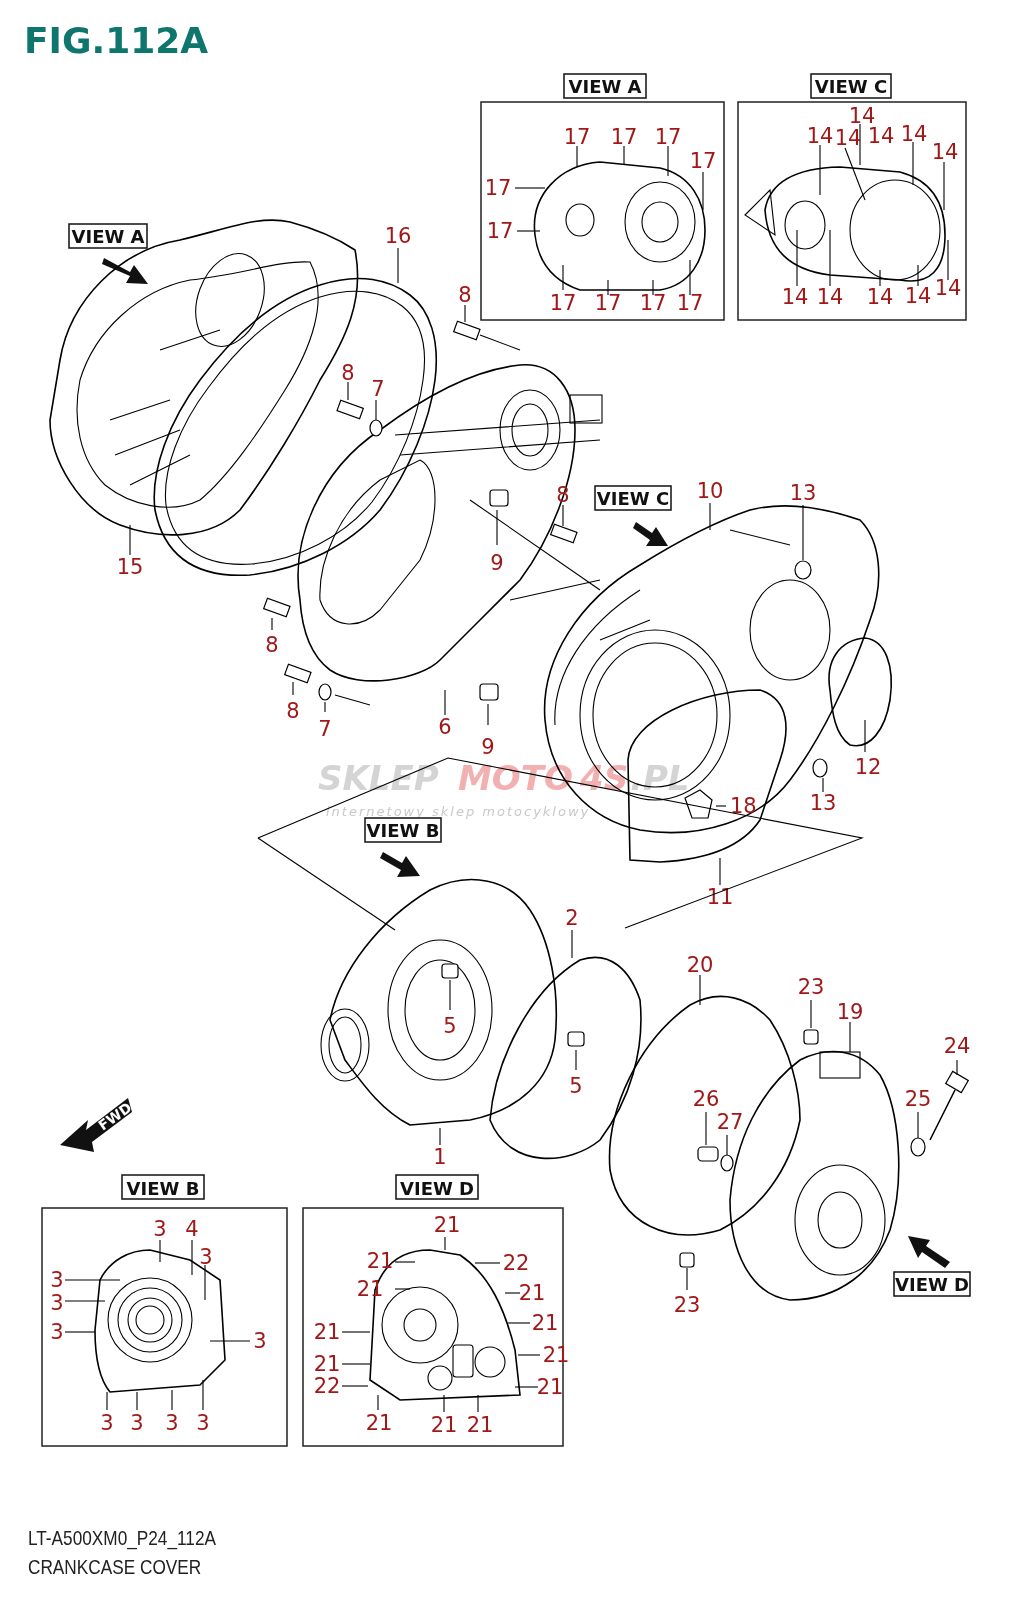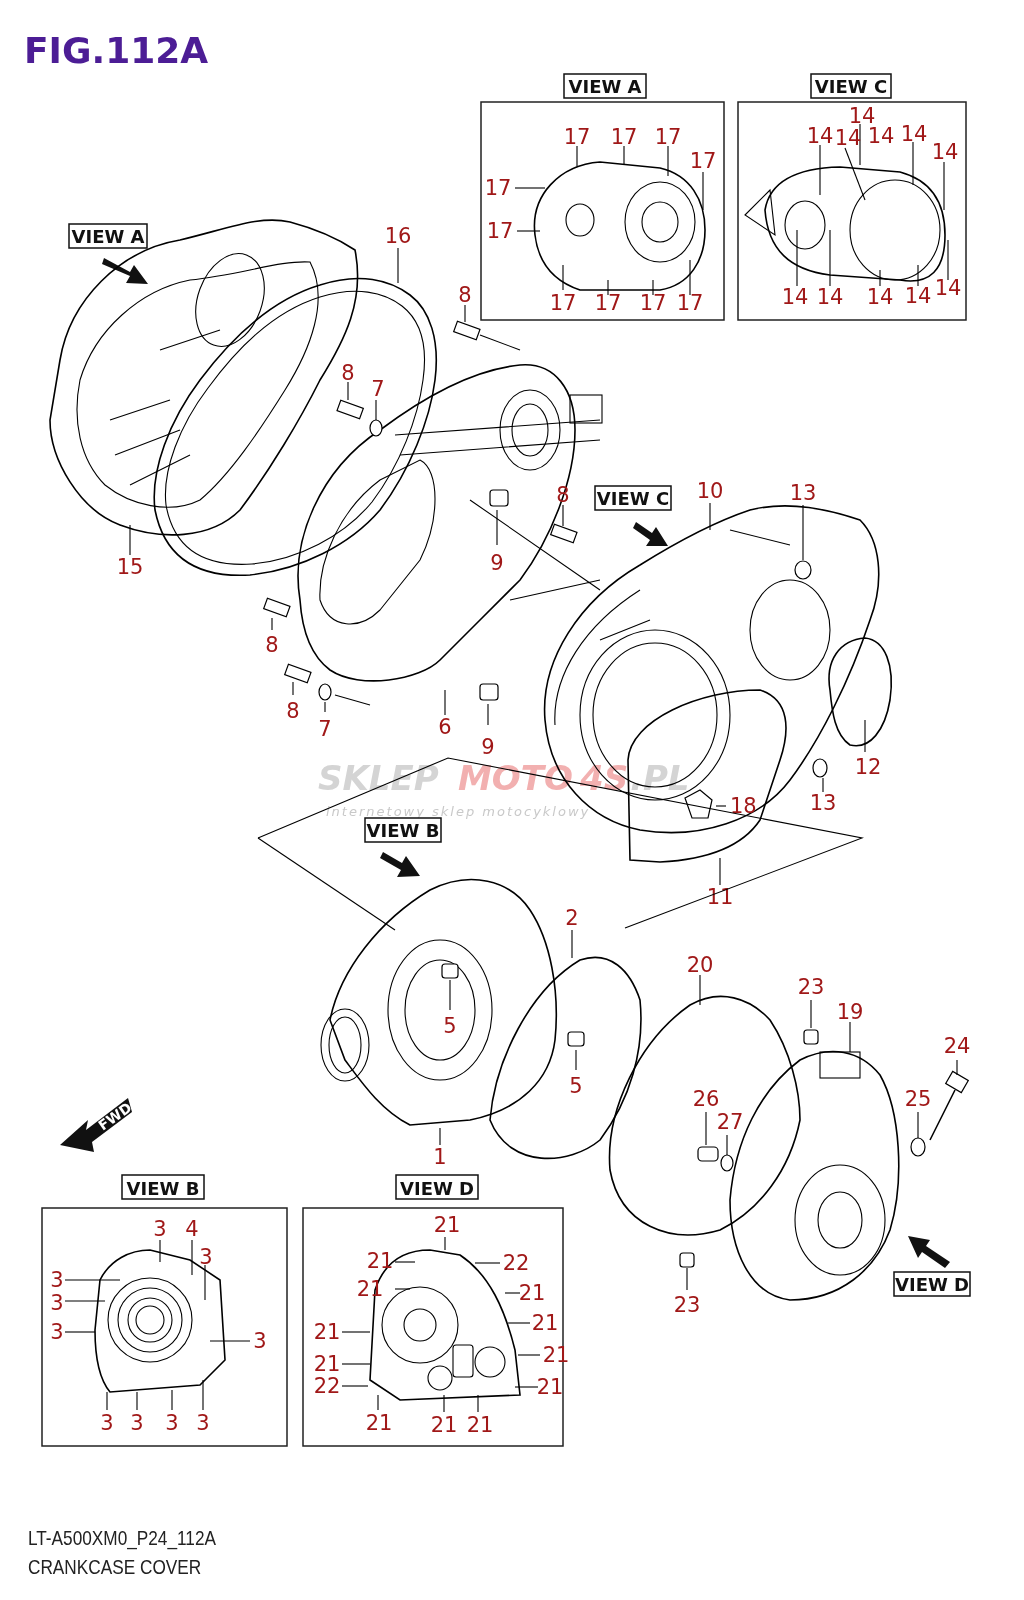--- a/index.html
+++ b/index.html
@@ -1,17 +1,17 @@
 <!DOCTYPE html>
 <html><head>
 <meta charset="utf-8">
 <style>
   html,body{margin:0;padding:0;background:#fff;}
   body{width:1024px;height:1600px;position:relative;overflow:hidden;font-family:"DejaVu Sans",sans-serif;}
-  #fig-title{position:absolute;left:24px;top:30px;font-family:"DejaVu Sans",sans-serif;font-weight:bold;font-size:36px;color:#4c1d95;letter-spacing:0px;}
+  #fig-title{position:absolute;left:24px;top:20px;font-family:"DejaVu Sans",sans-serif;font-weight:bold;font-size:36px;color:#0f766e;letter-spacing:0px;}
   #code-label{position:absolute;left:28px;top:1526px;font-family:"Liberation Sans",sans-serif;font-size:21px;color:#222;transform:scaleX(0.82);transform-origin:left;}
   #desc-label{position:absolute;left:28px;top:1555px;font-family:"Liberation Sans",sans-serif;font-size:21px;color:#222;transform:scaleX(0.82);transform-origin:left;}
   svg#diagram{position:absolute;left:0;top:0;}
   .part{fill:none;stroke:#000;stroke-width:1.6;}
   .thin{fill:none;stroke:#000;stroke-width:1.1;}
   .lead{stroke:#000;stroke-width:1.1;fill:none;}
   .num{fill:#a01818;font-family:"DejaVu Sans",sans-serif;font-size:21px;}
   .vlabel{font-family:"DejaVu Sans",sans-serif;font-weight:bold;font-size:18px;fill:#111;}
   .vbox{fill:#fff;stroke:#111;stroke-width:1.5;}
   .frame{fill:none;stroke:#222;stroke-width:1.5;}

